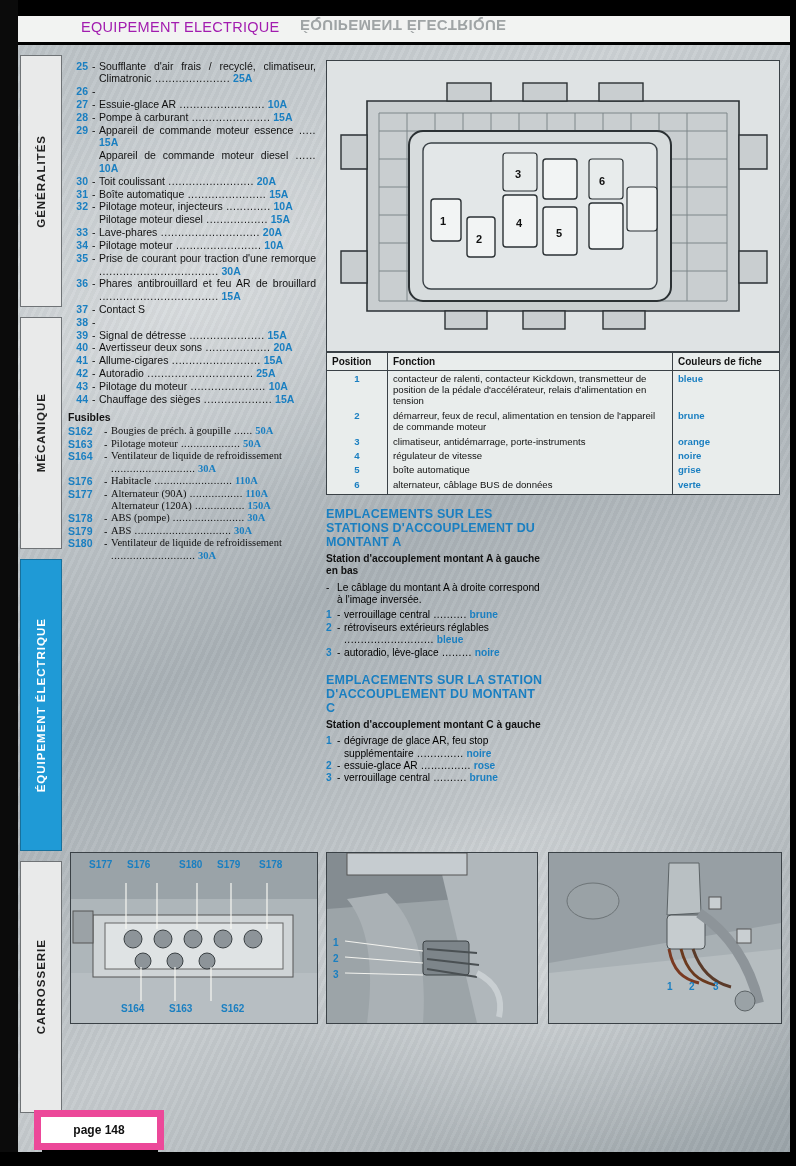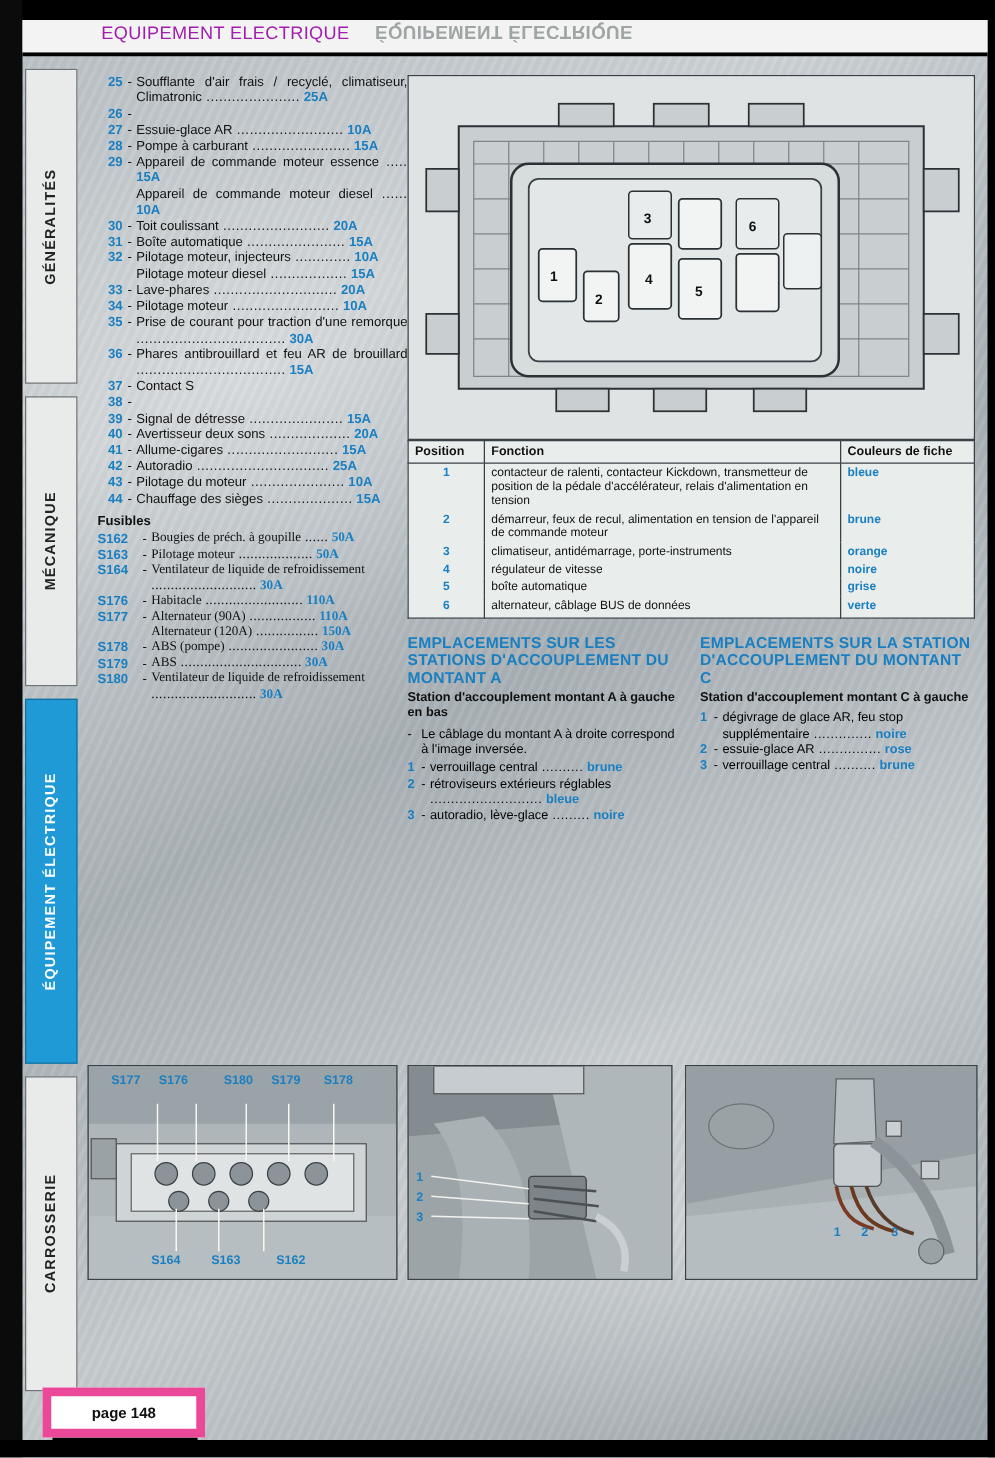--- a/index.html
+++ b/index.html
@@ -71,21 +71,21 @@
 
   
   .content{position:absolute;left:64px;top:52px;width:716px;height:1080px;z-index:4;}
 
   h2.sec{
     color:#1a7fc1;font-size:12.5px;font-weight:bold;margin:0 0 4px 0;line-height:14px;
     letter-spacing:.2px;
   }
 
   
-  .colL{position:absolute;left:14px;top:8px;width:248px;}
+  .colL{position:absolute;left:4px;top:8px;width:248px;}
   .fuselist{font-size:10.5px;color:#111;line-height:12.4px;}
   .frow{display:flex;align-items:flex-start;margin-bottom:.5px;}
   .fnum{color:#1a7fc1;font-weight:bold;width:20px;flex:0 0 20px;text-align:right;padding-right:4px;}
   .fdash{flex:0 0 7px;}
   .ftxt{flex:1;text-align:justify;}
   .amp{color:#1a7fc1;font-weight:bold;}
   .dots{letter-spacing:.5px;}
 
   .subhead{font-size:10.5px;font-weight:bold;color:#111;margin:6px 0 2px 0;}
   .srow{display:flex;align-items:flex-start;font-size:10.5px;line-height:12.4px;color:#111;}
@@ -107,21 +107,21 @@
   }
   table.pos th{
     text-align:left;font-weight:bold;padding:3px 5px;border:1px solid #3a4146;background:#e9edec;font-size:10px;
   }
   table.pos td{padding:1.5px 5px;border-left:1px solid #3a4146;border-right:1px solid #3a4146;vertical-align:top;line-height:11.4px;}
   table.pos tr.last td{border-bottom:1px solid #3a4146;padding-bottom:4px;}
   .cposnum{color:#1a7fc1;font-weight:bold;text-align:center;width:50px;}
   .ccolor{color:#1a7fc1;font-weight:bold;width:96px;}
 
   
-  .twocol{position:absolute;top:600px;left:262px;width:454px;display:flex;gap:14px;}
+  .twocol{position:absolute;top:600px;left:262px;width:454px;display:flex;gap:14px;flex-direction:column;}
   .tcol{width:220px;}
   .tcol p{margin:0;font-size:10.2px;line-height:12.2px;color:#111;}
   .tcol .bold{font-weight:bold;}
   .numrow{display:flex;font-size:10.2px;line-height:12.4px;}
   .numrow .n{color:#1a7fc1;font-weight:bold;width:11px;flex:0 0 11px;}
   .numrow .d{flex:0 0 7px;}
   .numrow .t{flex:1;}
   .col-blue{color:#1a7fc1;font-weight:bold;}
 
   

